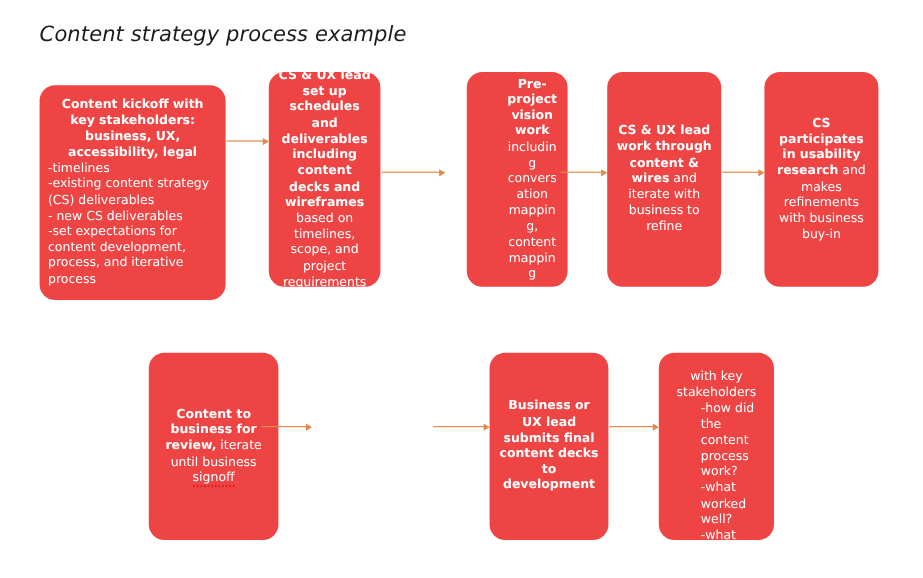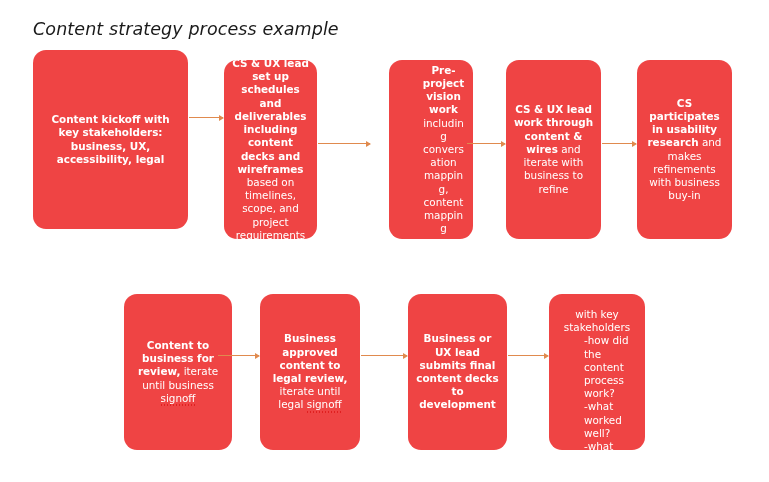--- a/index.html
+++ b/index.html
@@ -99,23 +99,27 @@
     border-left: 5px solid #e08a4e;
   }
 </style>
 </head>
 <body>
 
 <div id="canvas">
 
   <div class="page-title">Content strategy process example</div>
 
-  <div class="node" style="left:33px; top:50px; width:155px; height:179px;">
+  <div class="node" style="left:33px; top:71px; width:155px; height:179px;">
     <div class="txt left">
       <b style="display:block;text-align:center;">Content kickoff with key stakeholders: business, UX, accessibility, legal</b>
+        <span class="reg" style="display:block;white-space:pre-line;text-align:left;">-timelines
+-existing content strategy (CS) deliverables
+- new CS deliverables
+-set expectations for content development, process, and iterative process</span>
     </div>
   </div>
 
   <div class="node" style="left:224px; top:60px; width:93px; height:179px;">
     <div class="txt">
       <b>CS &amp; UX lead set up schedules and deliverables including content decks and wireframes</b> <span class="reg">based on timelines, scope, and project requirements</span>
     </div>
   </div>
 
   <div class="node" style="left:389px; top:60px; width:84px; height:179px;padding-left:32px;">
@@ -135,25 +139,20 @@
       <b>CS participates in usability research</b> <span class="reg">and makes refinements with business buy-in</span>
     </div>
   </div>
 
   <div class="node" style="left:124px; top:294px; width:108px; height:156px;">
     <div class="txt">
       <b>Content to business for review,</b> <span class="reg">iterate until business <span class="sp">signoff</span></span>
     </div>
   </div>
 
-  <div class="node" style="left:260px; top:294px; width:100px; height:156px;">
-    <div class="txt">
-      <b>Business approved content to legal review,</b> <span class="reg">iterate until legal <span class="sp">signoff</span></span>
-    </div>
-  </div>
 
   <div class="node" style="left:408px; top:294px; width:99px; height:156px;">
     <div class="txt">
       <b>Business or UX lead submits final content decks to development</b>
     </div>
   </div>
 
   <div class="node" style="left:549px; top:294px; width:96px; height:156px; justify-content:flex-start; padding-top:14px;">
     <div class="txt">
         <span class="reg" style="display:block;">with key stakeholders</span>

